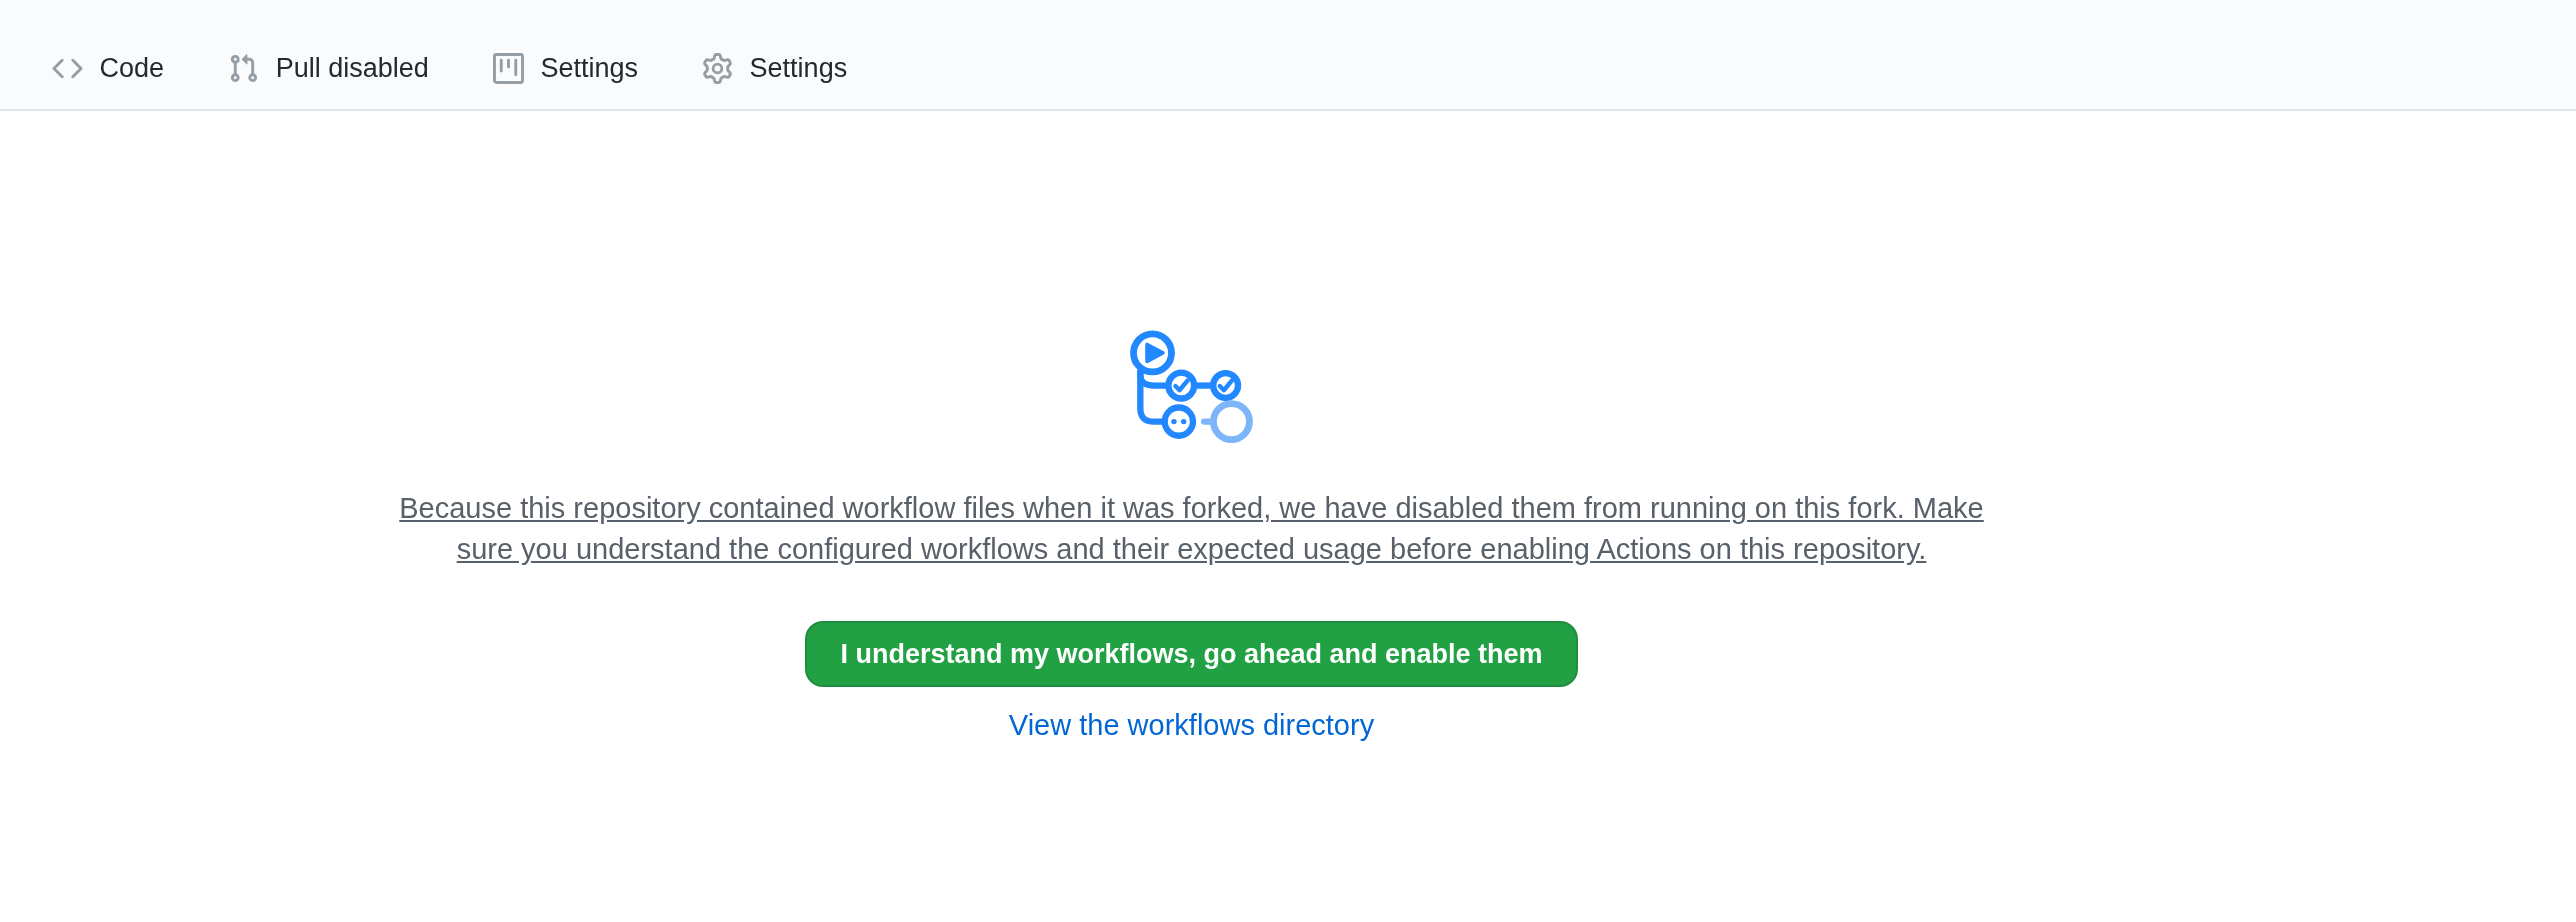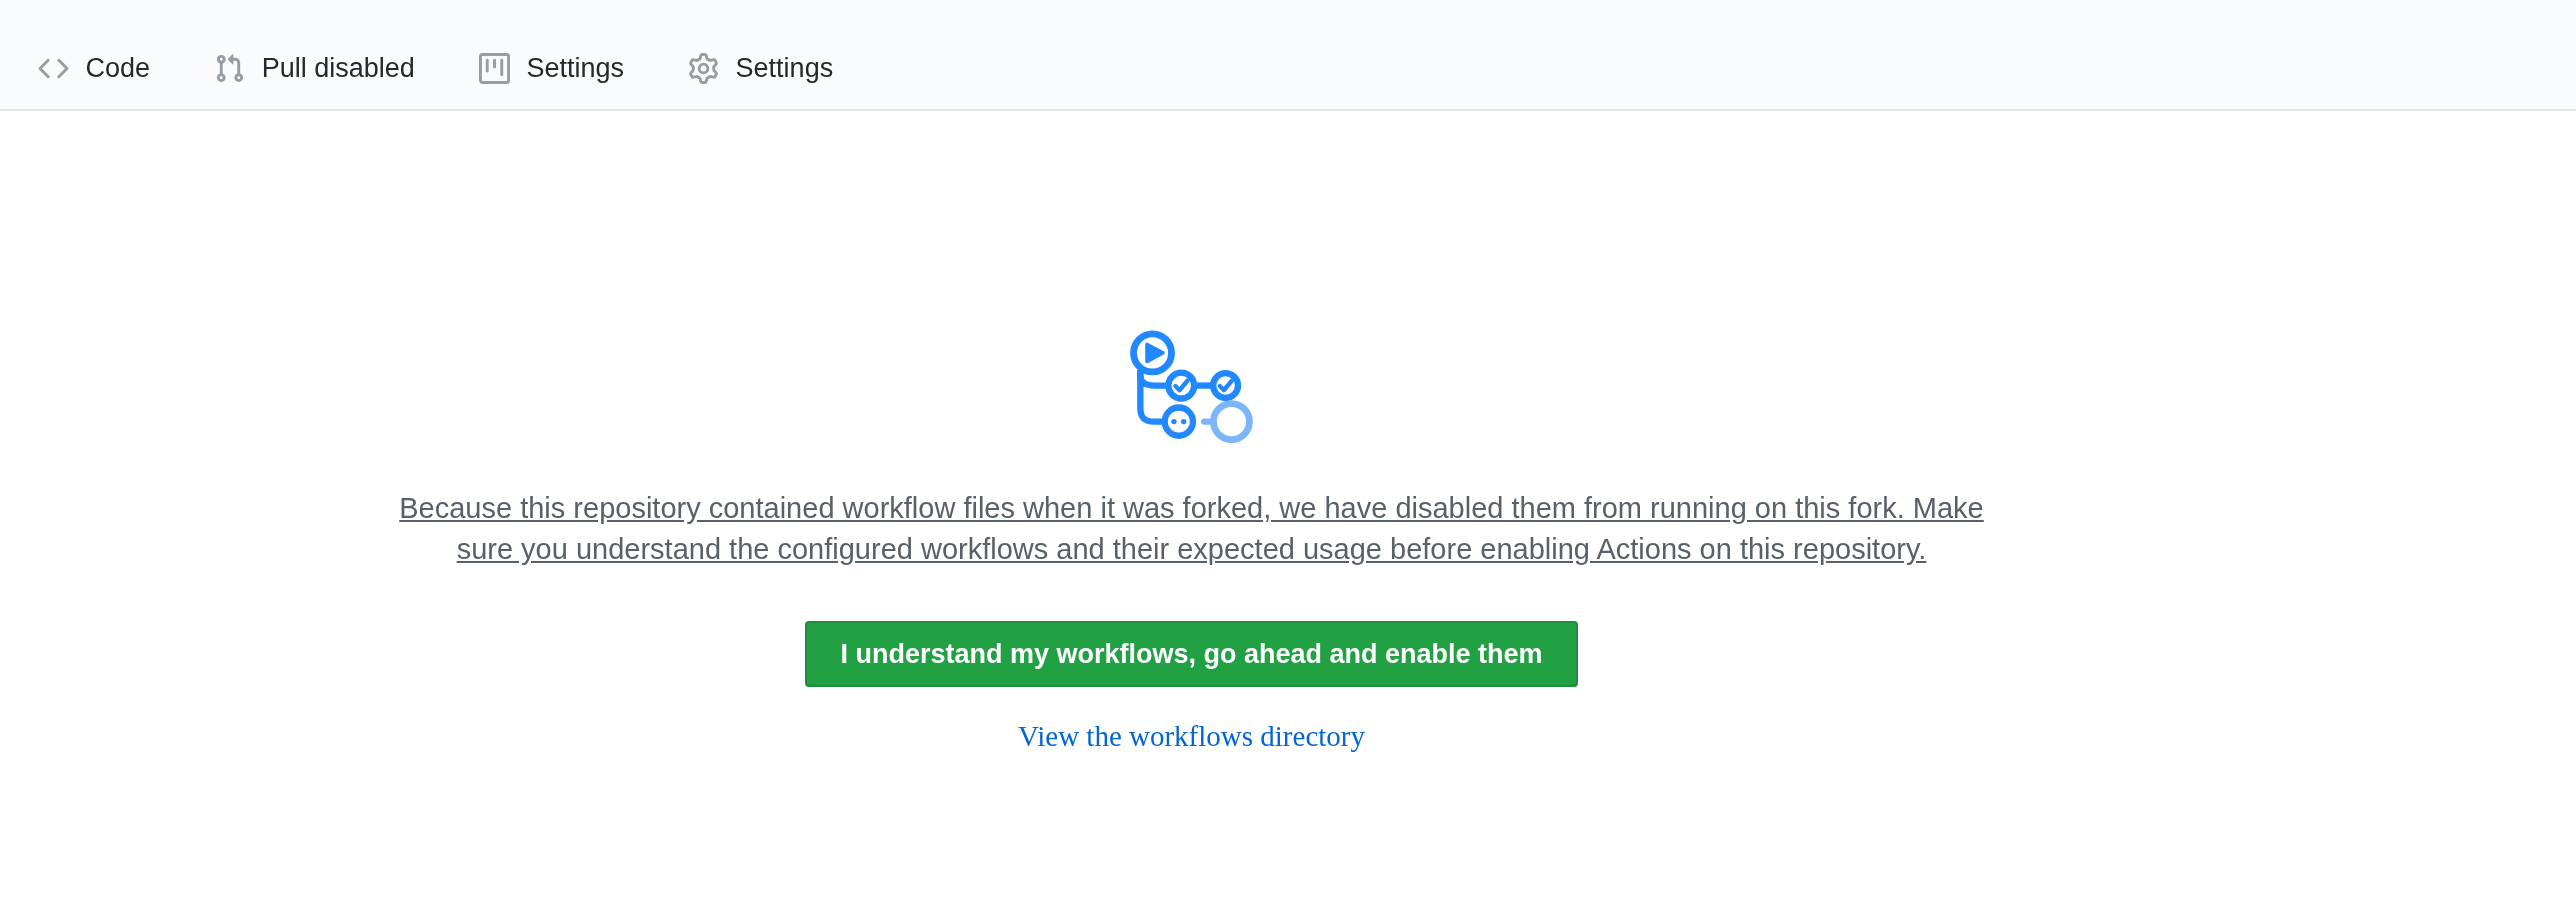--- a/index.html
+++ b/index.html
@@ -22,21 +22,21 @@
     font-family: "Liberation Sans", "DejaVu Sans", sans-serif;
     overflow: hidden;
   }
   
   .tab-bar {
     height: 111px;
     background: var(--header-bg);
     border-bottom: 2px solid var(--header-border);
     display: flex;
     align-items: flex-end;
-    padding-left: 6px;
+    padding-left: 20px;
   }
   .tab {
     position: relative;
     height: 82px;
     display: flex;
     align-items: center;
     gap: 16.6px;
     padding: 0 32px;
     font-size: 27px;
     line-height: 1;
@@ -88,24 +88,24 @@
   .enable-btn {
     display: inline-block;
     height: 66px;
     padding: 0 33px;
     font-family: inherit;
     font-size: 27px;
     font-weight: bold;
     color: #ffffff;
     background: var(--button-green);
     border: 2px solid rgba(27, 31, 35, 0.15);
-    border-radius: 4px;
+    border-radius: 18px;
     cursor: pointer;
   }
-  .link-row { margin-top: 33px; font-family: Liberation Serif, serif; }
+  .link-row { margin-top: 22px; }
   .link-row a {
     color: var(--link-blue);
     font-size: 29px;
     text-decoration: none;
     cursor: pointer;
   }
 </style>
 </head>
 <body>
 

